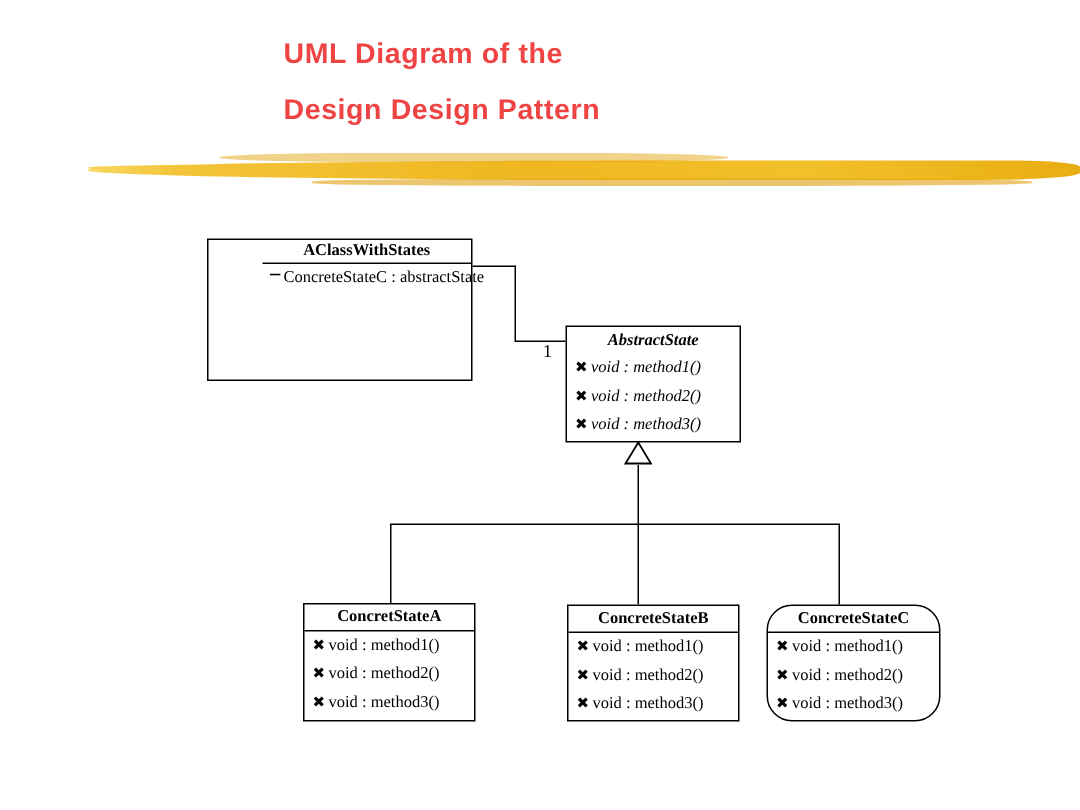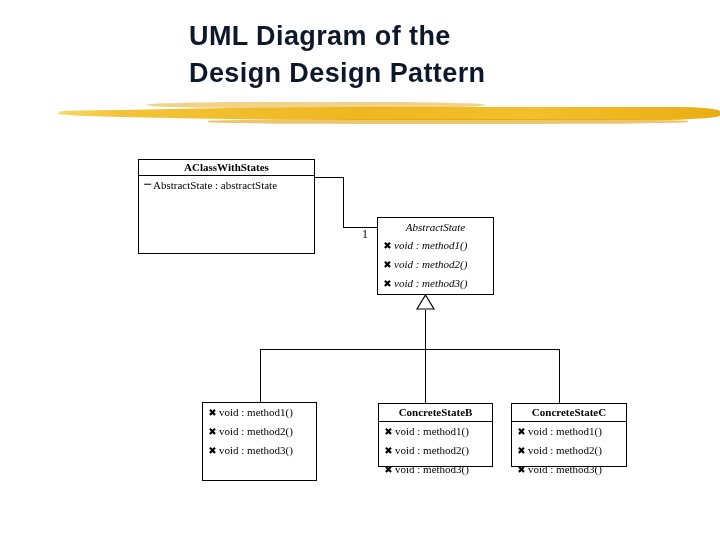--- a/index.html
+++ b/index.html
@@ -1,22 +1,22 @@
 <!DOCTYPE html>
 <html><head>
 <meta charset="utf-8">
 <style>
   html,body{margin:0;padding:0;background:#fff;}
   .slide{position:relative;width:720px;height:540px;background:#ffffff;overflow:hidden;
          font-family:"Liberation Serif",serif;color:#000;}
 
   
   .title{position:absolute;left:189px;top:18px;
-         font-family:"Liberation Sans",sans-serif;font-size:27px;line-height:37px;
-         font-weight:600;letter-spacing:.4px;color:#0f172a;}
+         font-family:"Liberation Sans",sans-serif;font-size:19px;line-height:37px;
+         font-weight:600;letter-spacing:.4px;color:#ef4444;}
 
   
   .brush{position:absolute;left:58px;top:100px;width:662px;height:28px;}
   .brush .main{position:absolute;left:0;top:7px;width:662px;height:13px;
       background:linear-gradient(90deg,#f8d964 0%,#f3c438 9%,#efb71f 45%,#f2c02b 72%,#e9ad12 100%);
       border-radius:70% 8% 12% 70% / 60% 40% 45% 60%;}
   .brush .wisp-top{position:absolute;left:88px;top:2px;width:340px;height:6px;
       background:#e3a514;opacity:.5;border-radius:50% / 80%;}
   .brush .wisp-bot{position:absolute;left:150px;top:19px;width:480px;height:5px;
       background:#dfa00e;opacity:.6;border-radius:40%;}
@@ -25,35 +25,35 @@
 
   
   .uml-box{position:absolute;box-sizing:border-box;background:#fff;border:1px solid #000;
            font-size:11px;line-height:15px;}
   .uml-title{font-weight:bold;text-align:center;line-height:15px;}
   .row{white-space:nowrap;padding-left:3px;}
   .op{font-weight:bold;display:inline-block;}
   .op-pm{font-size:15px;width:11px;text-align:center;}
   .op-x{font-family:"DejaVu Sans",sans-serif;font-size:10px;width:13px;text-align:center;font-style:normal;}
 
-  .ctx-box{left:138px;top:159px;width:177px;height:95px;}
+  .ctx-box{left:138px;top:159px;width:177px;height:95px;padding-left:36px;}
   .ctx-box .uml-title{line-height:15px;}
   .ctx-attrs{border-top:1px solid #000;line-height:17px;}
   .ctx-methods{border-top:1px solid #000;padding-top:2px;line-height:15px;}
 
   .abs-box{left:377px;top:217px;width:117px;height:78px;font-style:italic;}
-  .abs-box .uml-title{line-height:18px;font-weight:normal;font-style:italic;}
+  .abs-box .uml-title{line-height:18px;font-weight:bold;font-style:italic;}
   .abs-box .row{line-height:19px;}
 
-  .concrete{height:64px;}
+  .concrete{height:78px;}
   .concrete .uml-title{line-height:17px;border-bottom:1px solid #000;}
   .concrete .row{line-height:18px;}
   .cA{left:202px;top:402px;width:115px;height:79px;}
   .cB{left:378px;top:403px;width:115px;}
-  .cC{left:511px;top:403px;width:116px;}
+  .cC{left:511px;top:403px;width:116px;border-radius:17px;}
 
   
   .ln{position:absolute;background:#000;}
   .mult{position:absolute;left:362px;top:227px;font-size:12px;line-height:14px;}
   .tri{position:absolute;left:416px;top:294px;}
 </style>
 </head>
 <body>
 
 <div class="slide">
@@ -67,21 +67,21 @@
     <div class="tail"></div>
     <div class="main"></div>
     <div class="wisp-top"></div>
     <div class="wisp-bot"></div>
   </div>
 
   <div class="uml-box ctx-box">
     <div class="uml-title">AClassWithStates</div>
     <div class="ctx-attrs">
       <div class="row">
-        <span class="op op-pm">−</span><span>AbstractState : abstractState</span>
+        <span class="op op-pm">−</span><span>ConcreteStateC : abstractState</span>
       </div>
     </div>
   </div>
 
   <div class="ln" style="left:315px;top:177px;width:29px;height:1px;"></div>
   <div class="ln" style="left:343px;top:177px;width:1px;height:51px;"></div>
   <div class="ln" style="left:344px;top:227px;width:33px;height:1px;"></div>
   <div class="mult">1</div>
 
   <div class="uml-box abs-box">
@@ -99,20 +99,21 @@
 
   <svg class="tri" width="19" height="16" viewBox="0 0 19 16">
     <polygon points="9.5,1 18,15 1,15" fill="#ffffff" stroke="#000000" stroke-width="1.2"></polygon>
   </svg>
   <div class="ln" style="left:425px;top:310px;width:1px;height:93px;"></div>
   <div class="ln" style="left:260px;top:349px;width:300px;height:1px;"></div>
   <div class="ln" style="left:260px;top:350px;width:1px;height:52px;"></div>
   <div class="ln" style="left:559px;top:350px;width:1px;height:53px;"></div>
 
   <div class="uml-box concrete cA">
+    <div class="uml-title">ConcretStateA</div>
     <div class="row">
       <span class="op op-x">✖</span><span>void : method1()</span>
     </div>
     <div class="row">
       <span class="op op-x">✖</span><span>void : method2()</span>
     </div>
     <div class="row">
       <span class="op op-x">✖</span><span>void : method3()</span>
     </div>
   </div>

